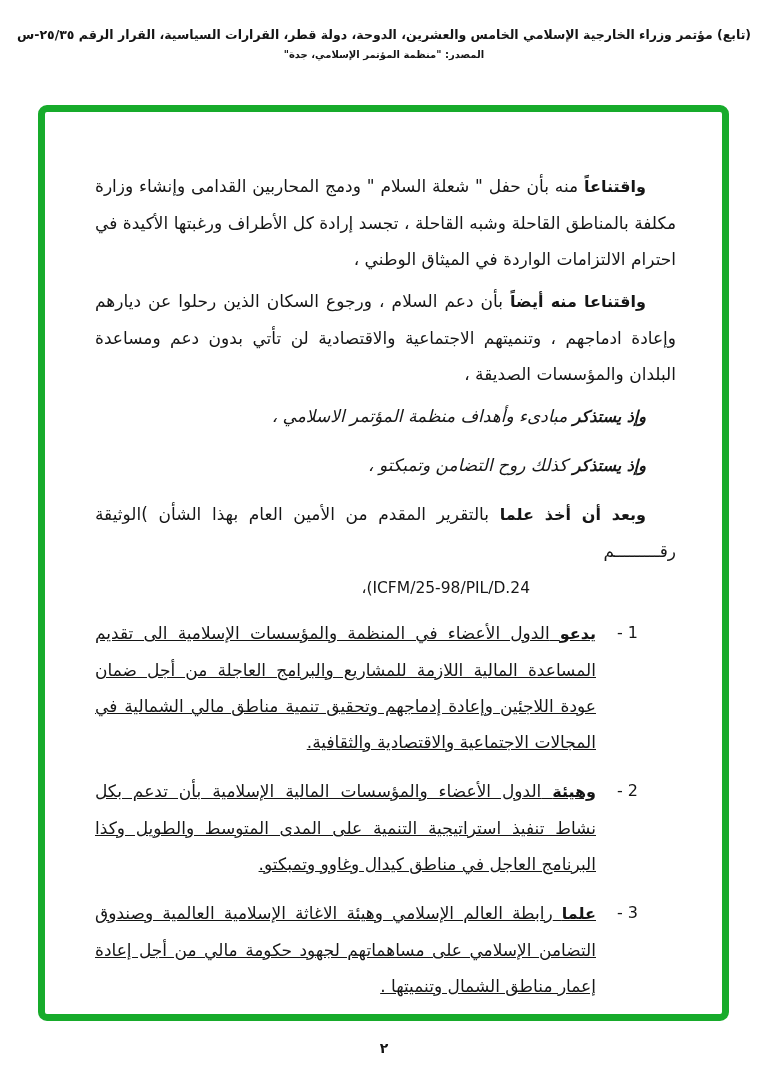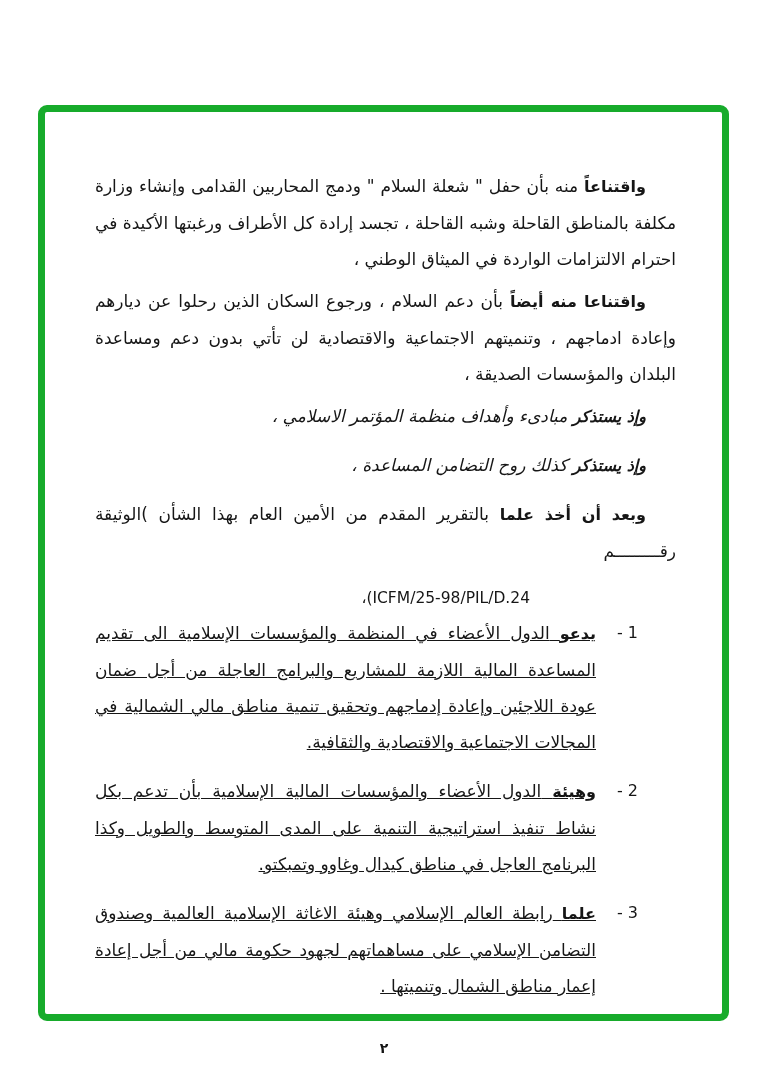--- a/index.html
+++ b/index.html
@@ -64,21 +64,21 @@
   .lead {
     font-weight: bold;
     font-size: 16px;
   }
   .doc-ref {
     direction: ltr;
     text-align: right;
     padding-right: 146px;
     font-size: 15.5px;
     line-height: 34px;
-    margin-bottom: 0;
+    margin-bottom: 10px;
     color: #161616;
   }
   .item {
     display: flex;
     direction: rtl;
     margin: 0 38px 13px 0;
   }
   .item-num {
     flex: none;
     width: 42px;
@@ -104,33 +104,37 @@
     font-size: 14px;
     font-weight: bold;
     color: #141414;
   }
 </style>
 </head>
 <body>
 
 <div class="page">
 
+  <div class="top-header">
+    <div class="line1">(تابع) مؤتمر وزراء الخارجية الإسلامي الخامس والعشرين، الدوحة، دولة قطر، القرارات السياسية، القرار الرقم ٢٥/٣٥-س</div>
+    <div class="line2">المصدر:  "منظمة المؤتمر الإسلامي، جدة"</div>
+  </div>
 
   <div class="doc-frame">
     <div class="doc-body">
 
       <p class="para"><span class="lead">واقتناعاً</span> <span>منه بأن حفل " شعلة السلام " ودمج المحاربين القدامى وإنشاء وزارة مكلفة بالمناطق القاحلة وشبه القاحلة ، تجسد إرادة كل الأطراف ورغبتها الأكيدة في احترام الالتزامات الواردة في الميثاق الوطني ،</span></p>
 
       <p class="para"><span class="lead">واقتناعا منه أيضاً</span> <span>بأن دعم السلام ، ورجوع السكان الذين رحلوا عن ديارهم وإعادة ادماجهم ، وتنميتهم الاجتماعية والاقتصادية لن تأتي بدون دعم ومساعدة البلدان والمؤسسات الصديقة ،</span></p>
 
       <p class="para gap"><span class="lead">وإذ يستذكر</span> <span>مبادىء وأهداف منظمة المؤتمر الاسلامي ،</span></p>
 
-      <p class="para gap"><span class="lead">وإذ يستذكر</span> <span>كذلك روح التضامن المساعدة ،</span></p>
+      <p class="para gap"><span class="lead">وإذ يستذكر</span> <span>كذلك روح التضامن وتمبكتو ،</span></p>
 
-      <p class="para" style="margin-bottom:12px;"><span class="lead">وبعد أن أخذ علما</span> <span>بالتقرير المقدم من الأمين العام بهذا الشأن )الوثيقة رقـــــــــم</span></p>
+      <p class="para" style="margin-bottom:2px;"><span class="lead">وبعد أن أخذ علما</span> <span>بالتقرير المقدم من الأمين العام بهذا الشأن )الوثيقة رقـــــــــم</span></p>
 
       <div class="doc-ref" dir="ltr">،(ICFM/25-98/PIL/D.24</div>
 
       <div class="item">
         <span class="item-num">1 -</span>
         <div class="item-body"><span class="lead">يدعو</span> <span>الدول الأعضاء في المنظمة والمؤسسات الإسلامية الى تقديم المساعدة المالية اللازمة للمشاريع والبرامج العاجلة من أجل ضمان عودة اللاجئين وإعادة إدماجهم وتحقيق تنمية مناطق مالي الشمالية في المجالات الاجتماعية والاقتصادية والثقافية.</span></div>
       </div>
 
       <div class="item">
         <span class="item-num">2 -</span>

